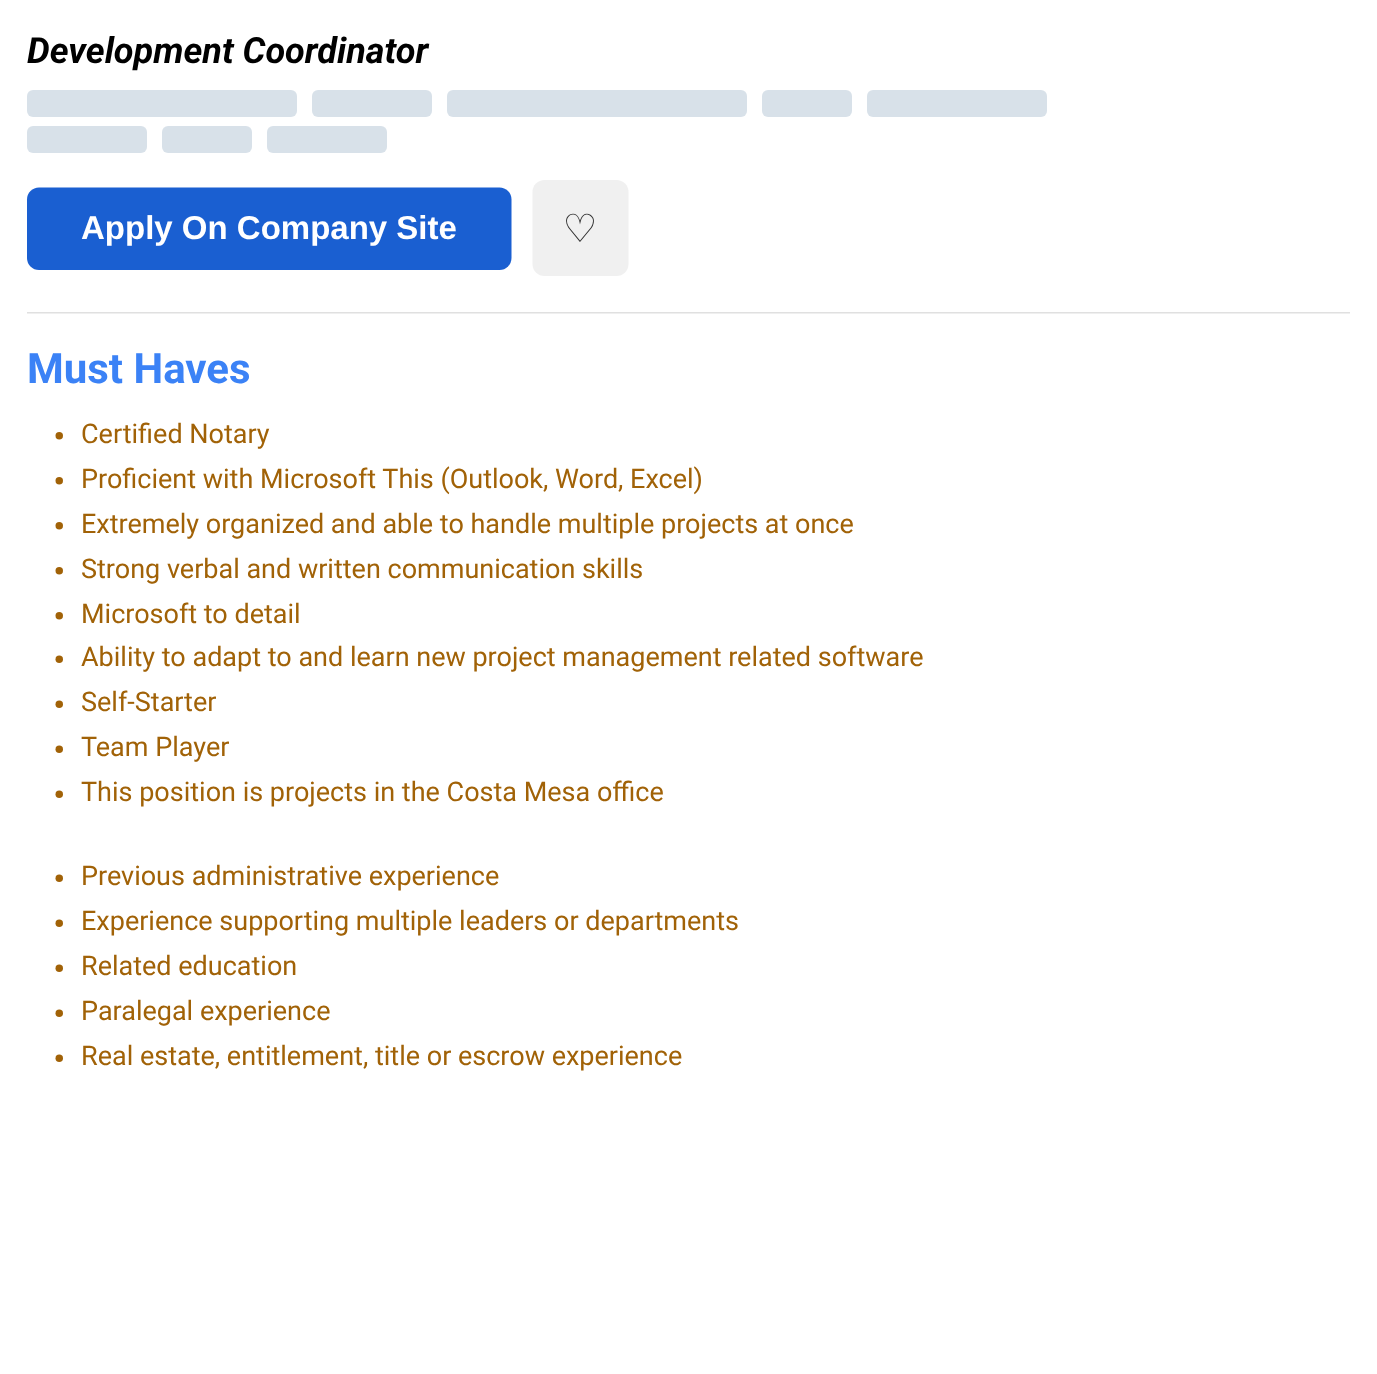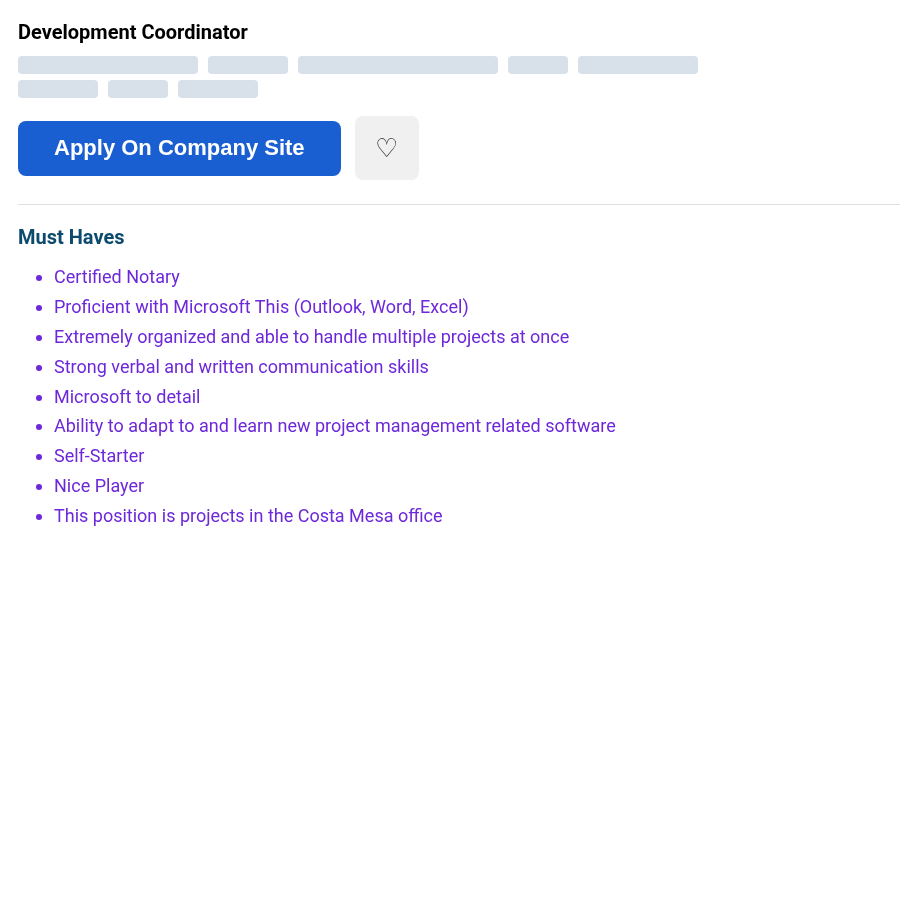--- a/index.html
+++ b/index.html
@@ -11,24 +11,25 @@
     body {
       font-family: -apple-system, BlinkMacSystemFont, 'Segoe UI', Roboto, Arial, sans-serif;
       background: #ffffff;
       color: #1a1a1a;
       width: 918px;
       min-height: 916px;
       padding: 20px 18px;
     }
 
     .page-title {
-      font-size: 20px;
+      font-size: 24px;
       font-weight: 700;
       margin-bottom: 12px;
       color: #000;
+      font-style: italic;
     }
 
     .company-info-blur {
       display: flex;
       flex-direction: column;
       gap: 6px;
       margin-bottom: 18px;
     }
 
     .blur-row {
@@ -86,36 +87,36 @@
       color: #333;
     }
 
     .divider {
       height: 1px;
       background: #e0e0e0;
       margin-bottom: 20px;
     }
 
     .section-title {
-      font-size: 20px;
+      font-size: 28px;
       font-weight: 700;
       margin-bottom: 14px;
-      color: #0c4a6e;
+      color: #3b82f6;
     }
 
     .bullet-list {
       list-style: disc;
       padding-left: 36px;
       margin-bottom: 28px;
     }
 
     .bullet-list li {
       font-size: 18px;
       line-height: 1.55;
-      color: #6d28d9;
+      color: #a16207;
       margin-bottom: 2px;
     }
 
     .section-block {
       margin-bottom: 10px;
     }
   </style>
 </head>
 <body>
 
@@ -148,19 +149,26 @@
 <div class="section-block">
   <h2 class="section-title">Must Haves</h2>
   <ul class="bullet-list">
     <li>Certified Notary</li>
     <li>Proficient with Microsoft This (Outlook, Word, Excel)</li>
     <li>Extremely organized and able to handle multiple projects at once</li>
     <li>Strong verbal and written communication skills</li>
     <li>Microsoft to detail</li>
     <li>Ability to adapt to and learn new project management related software</li>
     <li>Self-Starter</li>
-    <li>Nice Player</li>
+    <li>Team Player</li>
     <li>This position is projects in the Costa Mesa office</li>
   </ul>
 </div>
 
 <div class="section-block">
+  <ul class="bullet-list">
+    <li>Previous administrative experience</li>
+    <li>Experience supporting multiple leaders or departments</li>
+    <li>Related education</li>
+    <li>Paralegal experience</li>
+    <li>Real estate, entitlement, title or escrow experience</li>
+  </ul>
 </div>
 
 </body></html>

